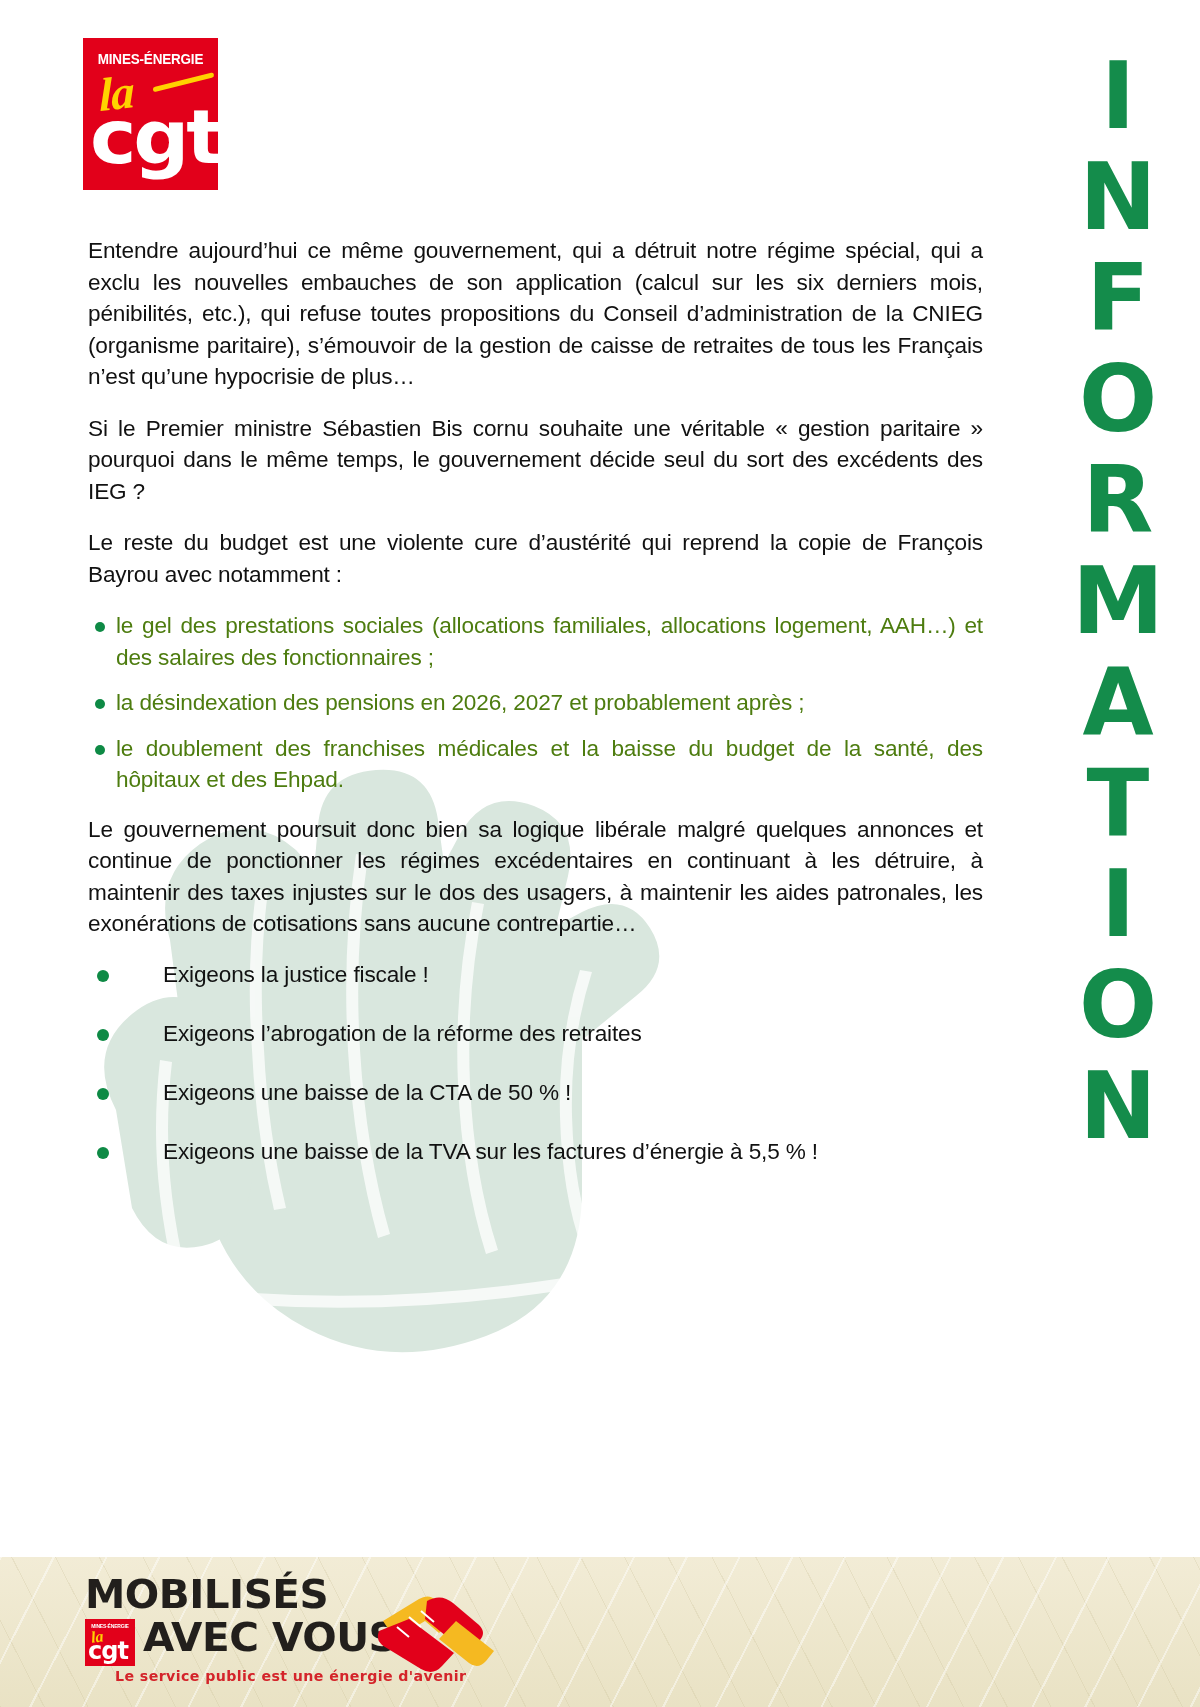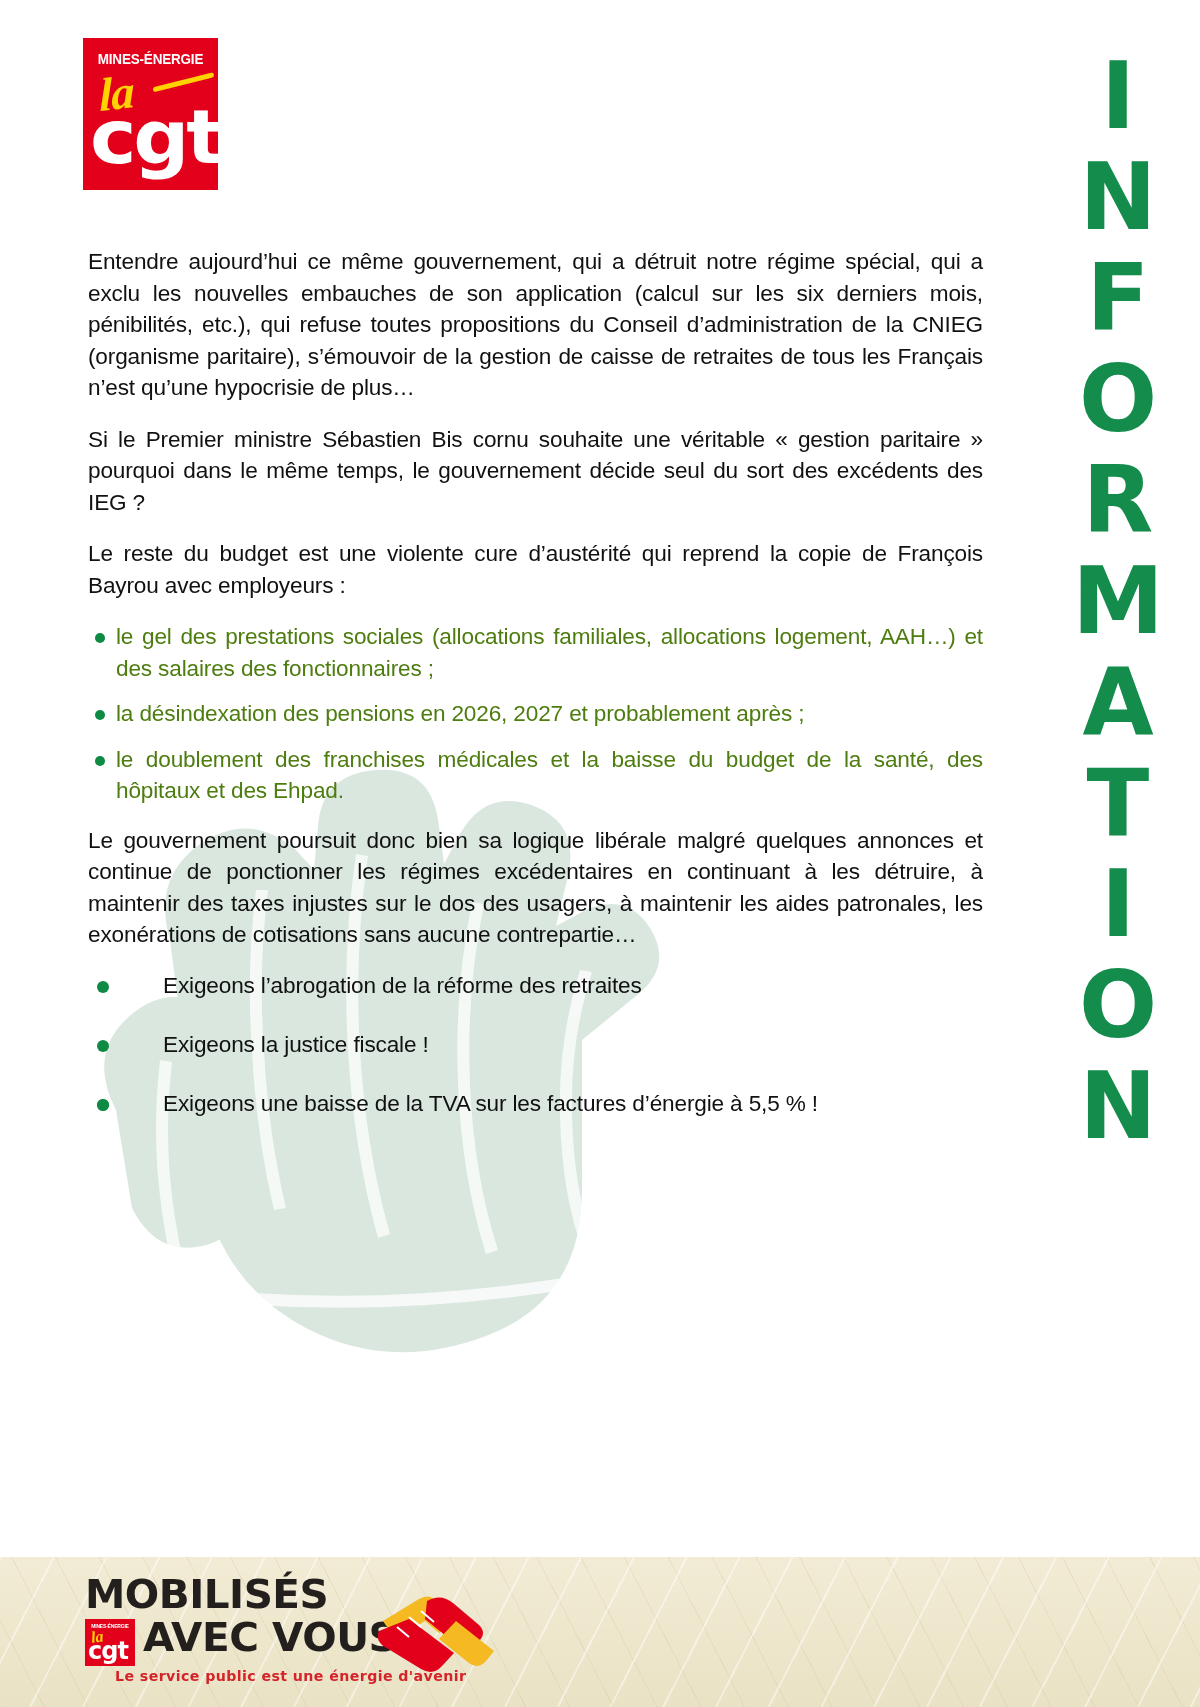--- a/index.html
+++ b/index.html
@@ -119,21 +119,21 @@
     top: 230px;
     width: 895px;
     z-index: 2;
   }
   .para {
     font-family: "Liberation Sans", sans-serif;
     font-size: 22.6px;
     line-height: 31.5px;
     color: #111111;
     text-align: justify;
-    margin: 16px 0 20px 0;
+    margin: 5px 0 20px 0;
     letter-spacing: -0.15px;
   }
   .para.nojust { text-align: left; }
 
   
   ul.blist {
     list-style: none;
     margin: 0 0 18px 0;
     padding: 0;
   }
@@ -382,21 +382,21 @@
     <span class="vl">O</span>
     <span class="vl">N</span>
   </div>
 
   <div id="content">
 
     <p class="para">Entendre aujourd’hui ce même gouvernement, qui a détruit notre régime spécial, qui a exclu les nouvelles embauches de son application (calcul sur les six derniers mois, pénibilités, etc.), qui refuse toutes propositions du Conseil d’administration de la CNIEG (organisme paritaire), s’émouvoir de la gestion de caisse de retraites de tous les Français n’est qu’une hypocrisie de plus…</p>
     <p class="para">Si le Premier ministre Sébastien Bis cornu souhaite une véritable « gestion paritaire » pourquoi dans le même temps, le gouvernement décide seul du sort des excédents des IEG ?</p>
 
 
-    <p class="para">Le reste du budget est une violente cure d’austérité qui reprend la copie de François Bayrou avec employeurs :</p>
+    <p class="para">Le reste du budget est une violente cure d’austérité qui reprend la copie de François Bayrou avec notamment :</p>
 
     <ul class="blist">
       <li>
         <span class="dot"></span>
         <span class="btxt">le gel des prestations sociales (allocations familiales, allocations logement, AAH…) et des salaires des fonctionnaires ;</span>
       </li>
       <li>
         <span class="dot"></span>
         <span class="btxt">la désindexation des pensions en 2026, 2027 et probablement après ;</span>
       </li>
@@ -404,28 +404,29 @@
         <span class="dot"></span>
         <span class="btxt">le doublement des franchises médicales et la baisse du budget de la santé, des hôpitaux et des Ehpad.</span>
       </li>
     </ul>
 
     <p class="para">Le gouvernement poursuit donc bien sa logique libérale malgré quelques annonces et continue de ponctionner les régimes excédentaires en continuant à les détruire, à maintenir des taxes injustes sur le dos des usagers, à maintenir les aides patronales, les exonérations de cotisations sans aucune contrepartie…</p>
 
     <ul class="dlist">
       <li>
         <span class="dot"></span>
+        <span>Exigeons la justice fiscale !</span>
+      </li>
+      <li>
+        <span class="dot"></span>
         <span>Exigeons l’abrogation de la réforme des retraites</span>
       </li>
       <li>
         <span class="dot"></span>
-        <span>Exigeons la justice fiscale !</span>
-      </li>
-      <li>
-        <span class="dot"></span>
+        <span>Exigeons une baisse de la CTA de 50 % !</span>
       </li>
       <li>
         <span class="dot"></span>
         <span>Exigeons une baisse de la TVA sur les factures d’énergie à 5,5 % !</span>
       </li>
     </ul>
 
   </div>
 
   <div id="footer">

